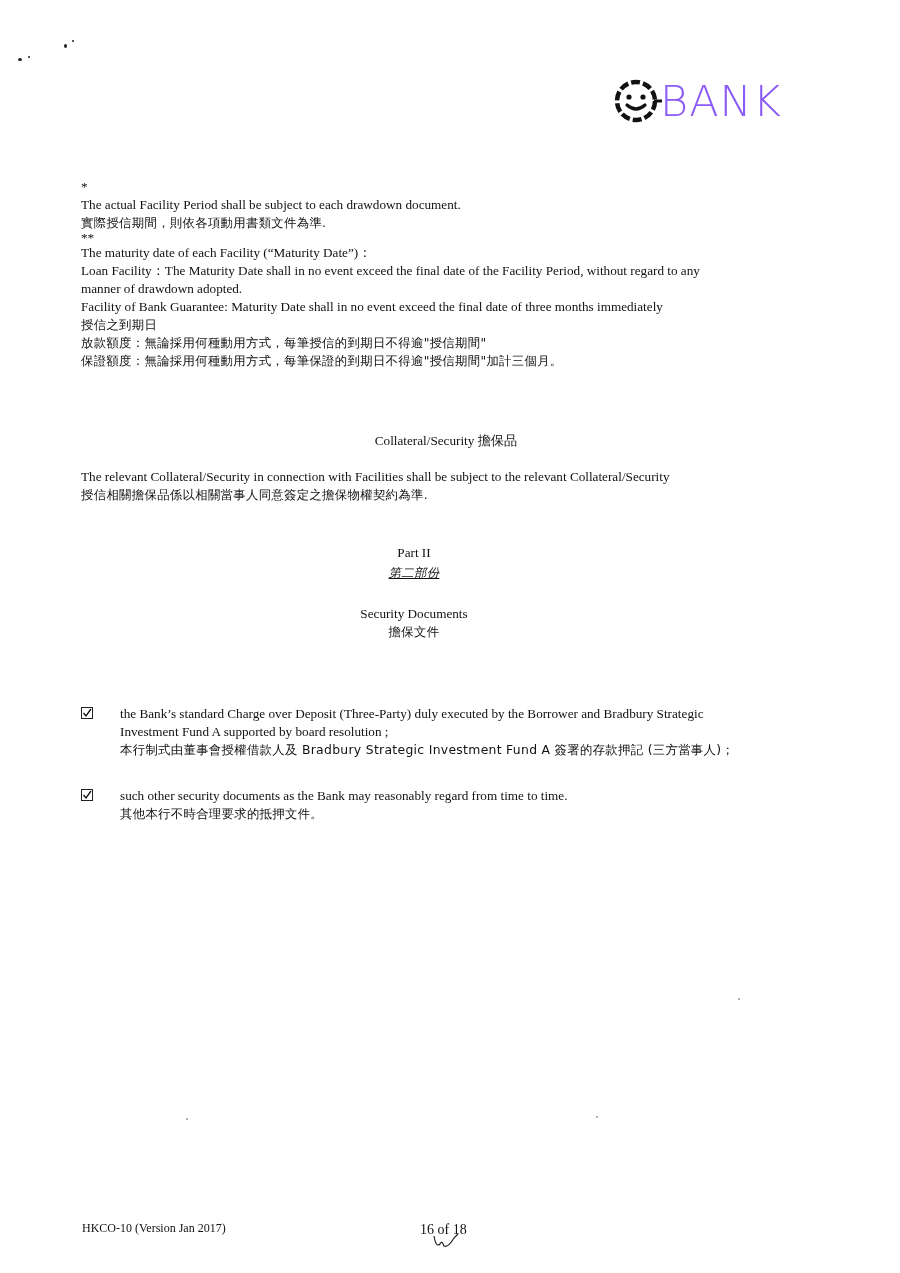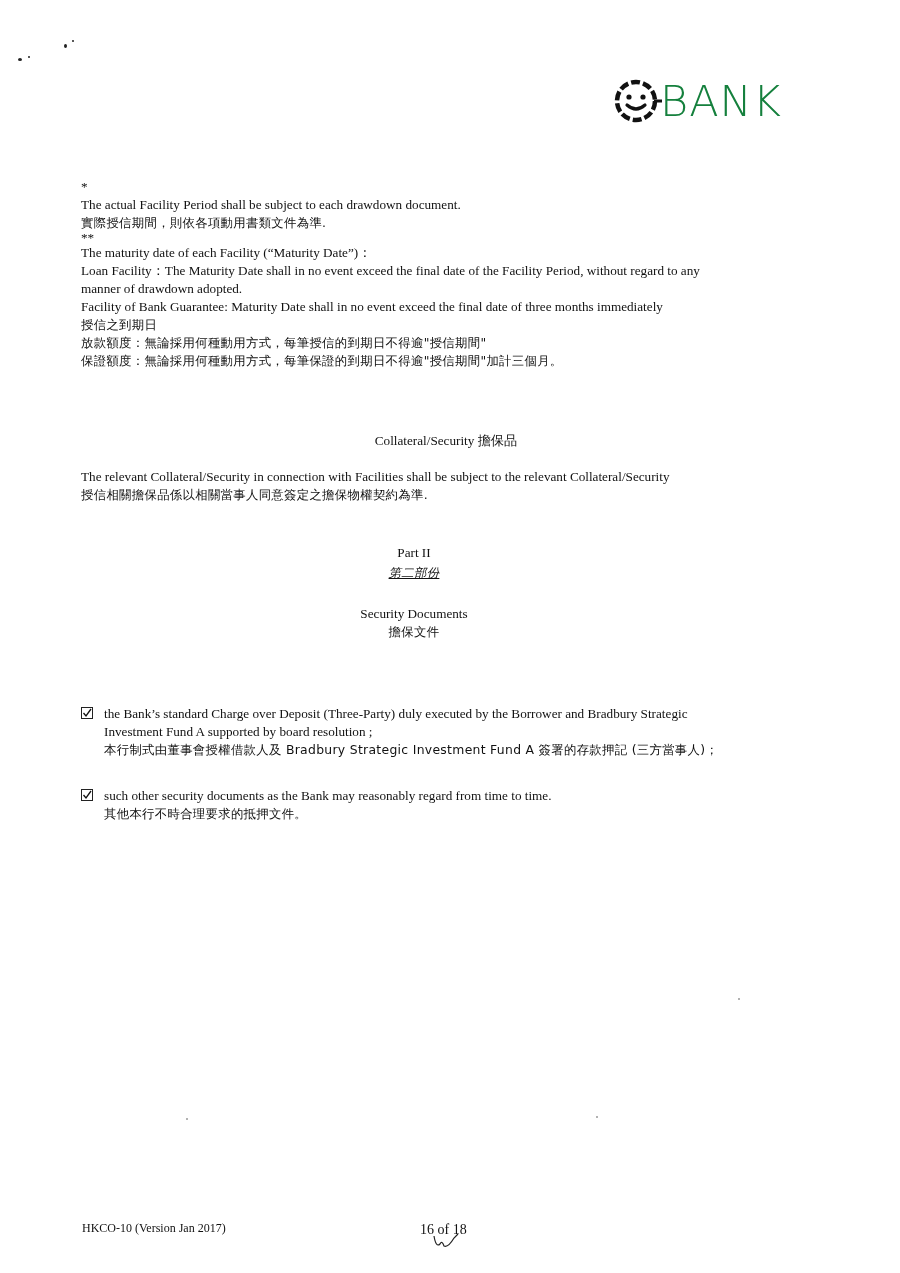--- a/index.html
+++ b/index.html
@@ -6,33 +6,33 @@
     body {
       width: 900px; height: 1273px; position: relative; overflow: hidden;
       font-family: "Liberation Serif", "DejaVu Serif", serif;
       color: #111; font-size: 13.2px;
     }
     .specks { position: absolute; left: 16px; top: 38px; width: 70px; height: 30px; }
     .speck { position: absolute; background: #222; border-radius: 50%; }
     .logo { position: absolute; left: 612px; top: 76px; height: 50px; display: flex; align-items: center; }
     .logo-text {
       font-family: "DejaVu Sans", sans-serif; font-size: 43px; letter-spacing: 1px;
-      color: #15803d; font-weight: 300; line-height: 1; margin-left: -2px;
+      color: #8b5cf6; font-weight: 300; line-height: 1; margin-left: -2px;
     }
     .block { position: absolute; left: 81px; width: 730px; line-height: 18px; }
     .line { white-space: nowrap; display: block; }
     .zh { font-family: "DejaVu Sans", sans-serif; font-size: 12.4px; letter-spacing: 0.3px; }
     .center { position: absolute; left: 0; width: 828px; text-align: center; line-height: 20px; }
     .underline { text-decoration: underline; }
     .check-item { position: absolute; left: 81px; width: 740px; line-height: 18px; }
     .checkbox {
       position: absolute; left: 0; top: 2px; width: 10px; height: 10px; border: 1px solid #222;
     }
     .checkbox svg { position: absolute; left: 0; top: 0; }
-    .check-text { position: absolute; left: 23px; }
+    .check-text { position: absolute; left: 39px; }
     .footer-left { position: absolute; left: 82px; top: 1221px; font-size: 12px; }
     .footer-page { position: absolute; left: 420px; top: 1222px; font-size: 14px; }
     .initials { position: absolute; left: 432px; top: 1232px; }
     .dot { position: absolute; width: 2px; height: 2px; background: #999; border-radius: 50%; }
   </style>
 </head>
 <body>
 
 <div class="specks">
   <div class="speck" style="left:2px;top:20px;width:4px;height:3px;"></div>

